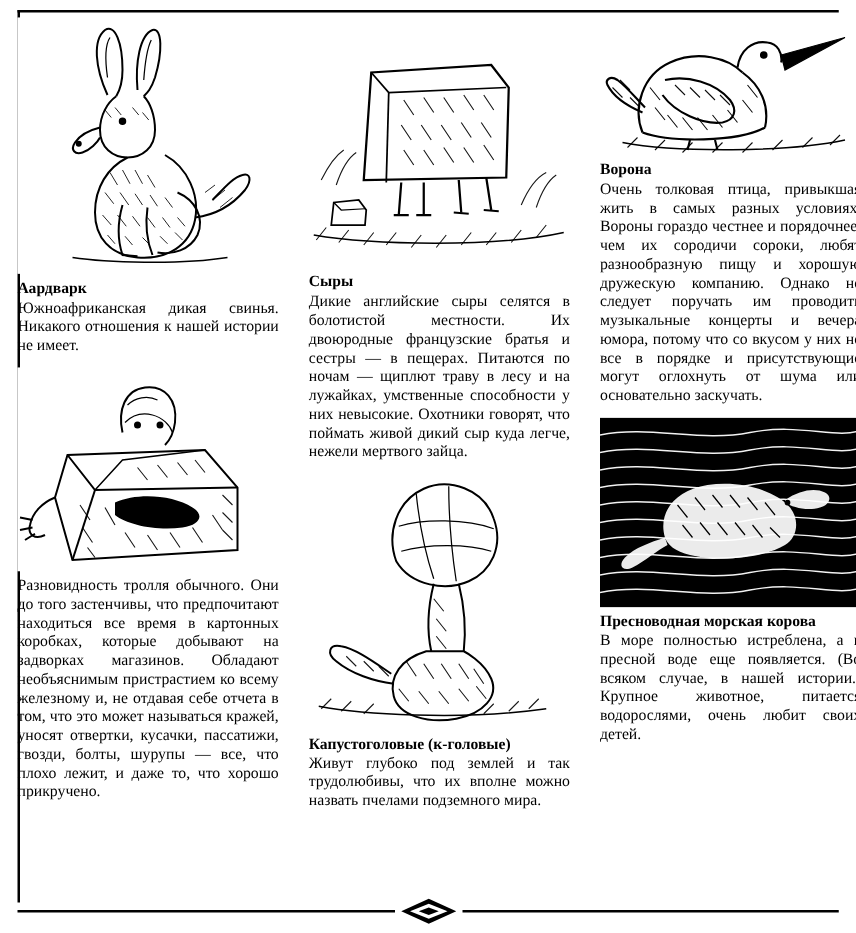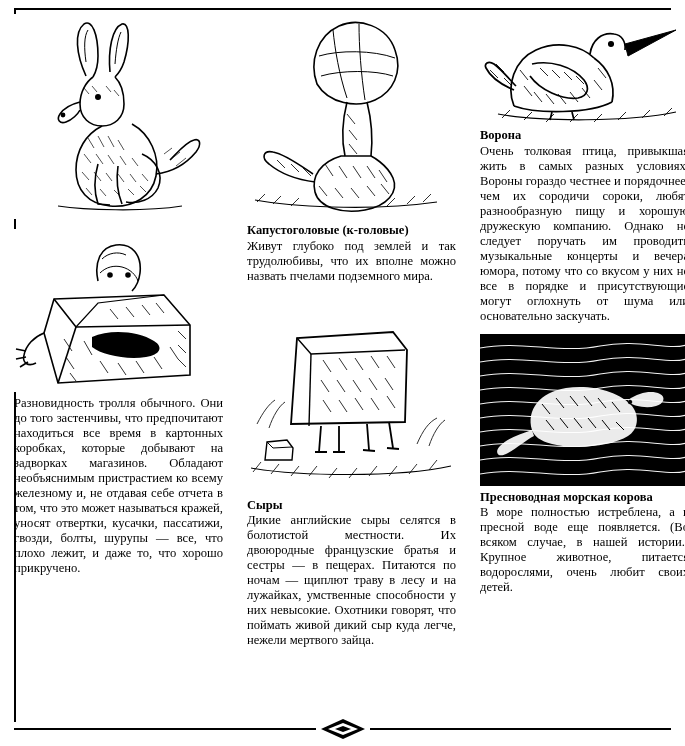--- a/index.html
+++ b/index.html
@@ -147,20 +147,22 @@
             <g stroke="#000" stroke-width="0.8" fill="none" opacity="0.85">
               <path d="M74 124 L80 134 M84 122 L90 133 M94 122 L100 133 M104 126 L110 136"></path>
               <path d="M70 140 L77 149 M82 140 L89 150 M94 141 L100 150 M106 142 L112 151 M118 144 L124 152"></path>
               <path d="M68 158 L75 166 M80 158 L87 167 M92 159 L98 167 M104 160 L110 168 M116 160 L122 168 M128 160 L134 167"></path>
               <path d="M72 174 L78 181 M86 175 L92 182 M100 176 L106 182 M114 175 L120 181 M126 172 L132 178"></path>
               <path d="M150 140 L158 134 M156 146 L166 138 M162 152 L172 144"></path>
               <path d="M70 74 L75 80 M78 72 L83 78 M92 72 L97 78 M100 76 L105 82"></path>
             </g>
           </svg>
         </div>
+        <div class="entry-title">Аардварк</div>
+        <div class="entry-body">Южноафриканская дикая свинья. Никакого отношения к нашей истории не имеет.</div>
       </div>
 
       <div class="entry">
         <div class="art">
           <svg width="209" height="163" viewBox="0 0 209 163">
             <rect x="0" y="0" width="209" height="163" fill="#ffffff"></rect>
             <g fill="none" stroke="#000" stroke-width="1.6">
 
               <path d="M84 52 C80 34 86 18 102 16 C118 14 128 26 126 44 C125 52 122 58 118 62"></path>
               <path d="M86 44 C92 38 100 36 108 38 C116 40 122 46 124 52" stroke-width="1"></path>
@@ -189,54 +191,20 @@
           </svg>
         </div>
         <div class="entry-body">Разновидность тролля обычного. Они до того застенчивы, что предпочитают находиться все время в картонных коробках, которые добывают на задворках магазинов. Обладают необъяснимым пристрастием ко всему железному и, не отдавая себе отчета в том, что это может называться кражей, уносят отвертки, кусачки, пассатижи, гвозди, болты, шурупы — все, что плохо лежит, и даже то, что хорошо прикручено.</div>
       </div>
 
     </div>
 
     <div class="col-div"></div>
 
     <div class="col">
-
-      <div class="entry">
-        <div class="art">
-          <svg width="209" height="205" viewBox="0 0 209 205">
-            <rect x="0" y="0" width="209" height="205" fill="#ffffff"></rect>
-            <g fill="none" stroke="#000" stroke-width="1.6">
-
-              <path d="M70 70 C62 48 70 22 92 12 C112 3 140 12 148 36 C156 58 146 78 128 86 C110 94 82 90 70 70 Z"></path>
-              <path d="M86 16 C88 36 92 60 100 84" stroke-width="1"></path>
-              <path d="M112 10 C112 32 114 60 118 86" stroke-width="1"></path>
-              <path d="M72 42 C92 36 126 36 148 44" stroke-width="1"></path>
-              <path d="M74 62 C94 56 128 56 146 62" stroke-width="1"></path>
-
-              <path d="M100 88 C96 104 94 124 98 142"></path>
-              <path d="M120 88 C124 104 126 124 124 142"></path>
-
-              <path d="M94 142 C74 148 64 162 68 178 C72 194 96 200 118 196 C140 192 152 178 146 164 C140 150 124 142 124 142 Z"></path>
-
-              <path d="M68 168 C52 166 34 160 22 150 C14 144 16 136 26 138 C38 140 54 152 66 160"></path>
-
-              <path d="M8 186 C40 192 120 198 190 188" stroke-width="1.2"></path>
-            </g>
-            <g stroke="#000" stroke-width="0.9" fill="none" opacity="0.9">
-              <path d="M78 150 L86 162 M92 152 L100 164 M106 152 L114 164 M120 152 L128 164 M132 156 L140 168"></path>
-              <path d="M72 172 L80 182 M88 174 L96 184 M104 174 L112 184 M120 172 L128 182 M134 170 L142 180"></path>
-              <path d="M100 100 L108 110 M102 116 L110 126 M102 130 L110 140"></path>
-              <path d="M30 146 L38 154 M44 150 L52 158 M56 154 L64 162"></path>
-              <path d="M10 188 L18 180 M26 190 L34 182 M44 192 L52 184 M140 192 L148 184 M160 190 L168 182 M176 188 L184 180"></path>
-            </g>
-          </svg>
-        </div>
-        <div class="entry-title">Капустоголовые (к-головые)</div>
-        <div class="entry-body">Живут глубоко под землей и так трудолюбивы, что их вполне можно назвать пчелами подземного мира.</div>
-      </div>
 
       <div class="entry">
         <div class="art">
           <svg width="209" height="200" viewBox="0 0 209 200">
             <rect x="0" y="0" width="209" height="200" fill="#ffffff"></rect>
             <g fill="none" stroke="#000" stroke-width="1.8">
 
               <path d="M44 130 L50 44 L146 38 L160 56 L158 128 Z"></path>
               <path d="M50 44 L64 60 L158 56" stroke-width="1.4"></path>
               <path d="M64 60 L62 132" stroke-width="1.4"></path>
@@ -254,20 +222,54 @@
               <path d="M74 86 L82 98 M90 86 L98 98 M106 86 L114 98 M122 84 L130 96 M138 84 L146 96"></path>
               <path d="M76 106 L84 118 M92 106 L100 118 M108 104 L116 116 M124 104 L132 116 M140 102 L148 114"></path>
               <path d="M6 178 L14 168 M24 180 L32 170 M44 182 L52 172 M62 182 L70 172 M82 184 L90 174 M102 184 L110 174 M122 182 L130 172 M142 182 L150 172 M162 180 L170 170 M182 176 L190 166"></path>
               <path d="M170 150 C176 136 182 128 190 124 M182 152 C186 140 192 130 198 126"></path>
               <path d="M10 130 C16 118 22 110 28 106 M22 134 C26 122 32 112 38 108"></path>
             </g>
           </svg>
         </div>
         <div class="entry-title">Сыры</div>
         <div class="entry-body">Дикие английские сыры селятся в болотистой местности. Их двоюродные французские братья и сестры — в пещерах. Питаются по ночам — щиплют траву в лесу и на лужайках, умственные способности у них невысокие. Охотники говорят, что поймать живой дикий сыр куда легче, нежели мертвого зайца.</div>
+      </div>
+
+      <div class="entry">
+        <div class="art">
+          <svg width="209" height="205" viewBox="0 0 209 205">
+            <rect x="0" y="0" width="209" height="205" fill="#ffffff"></rect>
+            <g fill="none" stroke="#000" stroke-width="1.6">
+
+              <path d="M70 70 C62 48 70 22 92 12 C112 3 140 12 148 36 C156 58 146 78 128 86 C110 94 82 90 70 70 Z"></path>
+              <path d="M86 16 C88 36 92 60 100 84" stroke-width="1"></path>
+              <path d="M112 10 C112 32 114 60 118 86" stroke-width="1"></path>
+              <path d="M72 42 C92 36 126 36 148 44" stroke-width="1"></path>
+              <path d="M74 62 C94 56 128 56 146 62" stroke-width="1"></path>
+
+              <path d="M100 88 C96 104 94 124 98 142"></path>
+              <path d="M120 88 C124 104 126 124 124 142"></path>
+
+              <path d="M94 142 C74 148 64 162 68 178 C72 194 96 200 118 196 C140 192 152 178 146 164 C140 150 124 142 124 142 Z"></path>
+
+              <path d="M68 168 C52 166 34 160 22 150 C14 144 16 136 26 138 C38 140 54 152 66 160"></path>
+
+              <path d="M8 186 C40 192 120 198 190 188" stroke-width="1.2"></path>
+            </g>
+            <g stroke="#000" stroke-width="0.9" fill="none" opacity="0.9">
+              <path d="M78 150 L86 162 M92 152 L100 164 M106 152 L114 164 M120 152 L128 164 M132 156 L140 168"></path>
+              <path d="M72 172 L80 182 M88 174 L96 184 M104 174 L112 184 M120 172 L128 182 M134 170 L142 180"></path>
+              <path d="M100 100 L108 110 M102 116 L110 126 M102 130 L110 140"></path>
+              <path d="M30 146 L38 154 M44 150 L52 158 M56 154 L64 162"></path>
+              <path d="M10 188 L18 180 M26 190 L34 182 M44 192 L52 184 M140 192 L148 184 M160 190 L168 182 M176 188 L184 180"></path>
+            </g>
+          </svg>
+        </div>
+        <div class="entry-title">Капустоголовые (к-головые)</div>
+        <div class="entry-body">Живут глубоко под землей и так трудолюбивы, что их вполне можно назвать пчелами подземного мира.</div>
       </div>
 
     </div>
 
     <div class="col-div"></div>
 
     <div class="col">
 
       <div class="entry">
         <div class="art">

